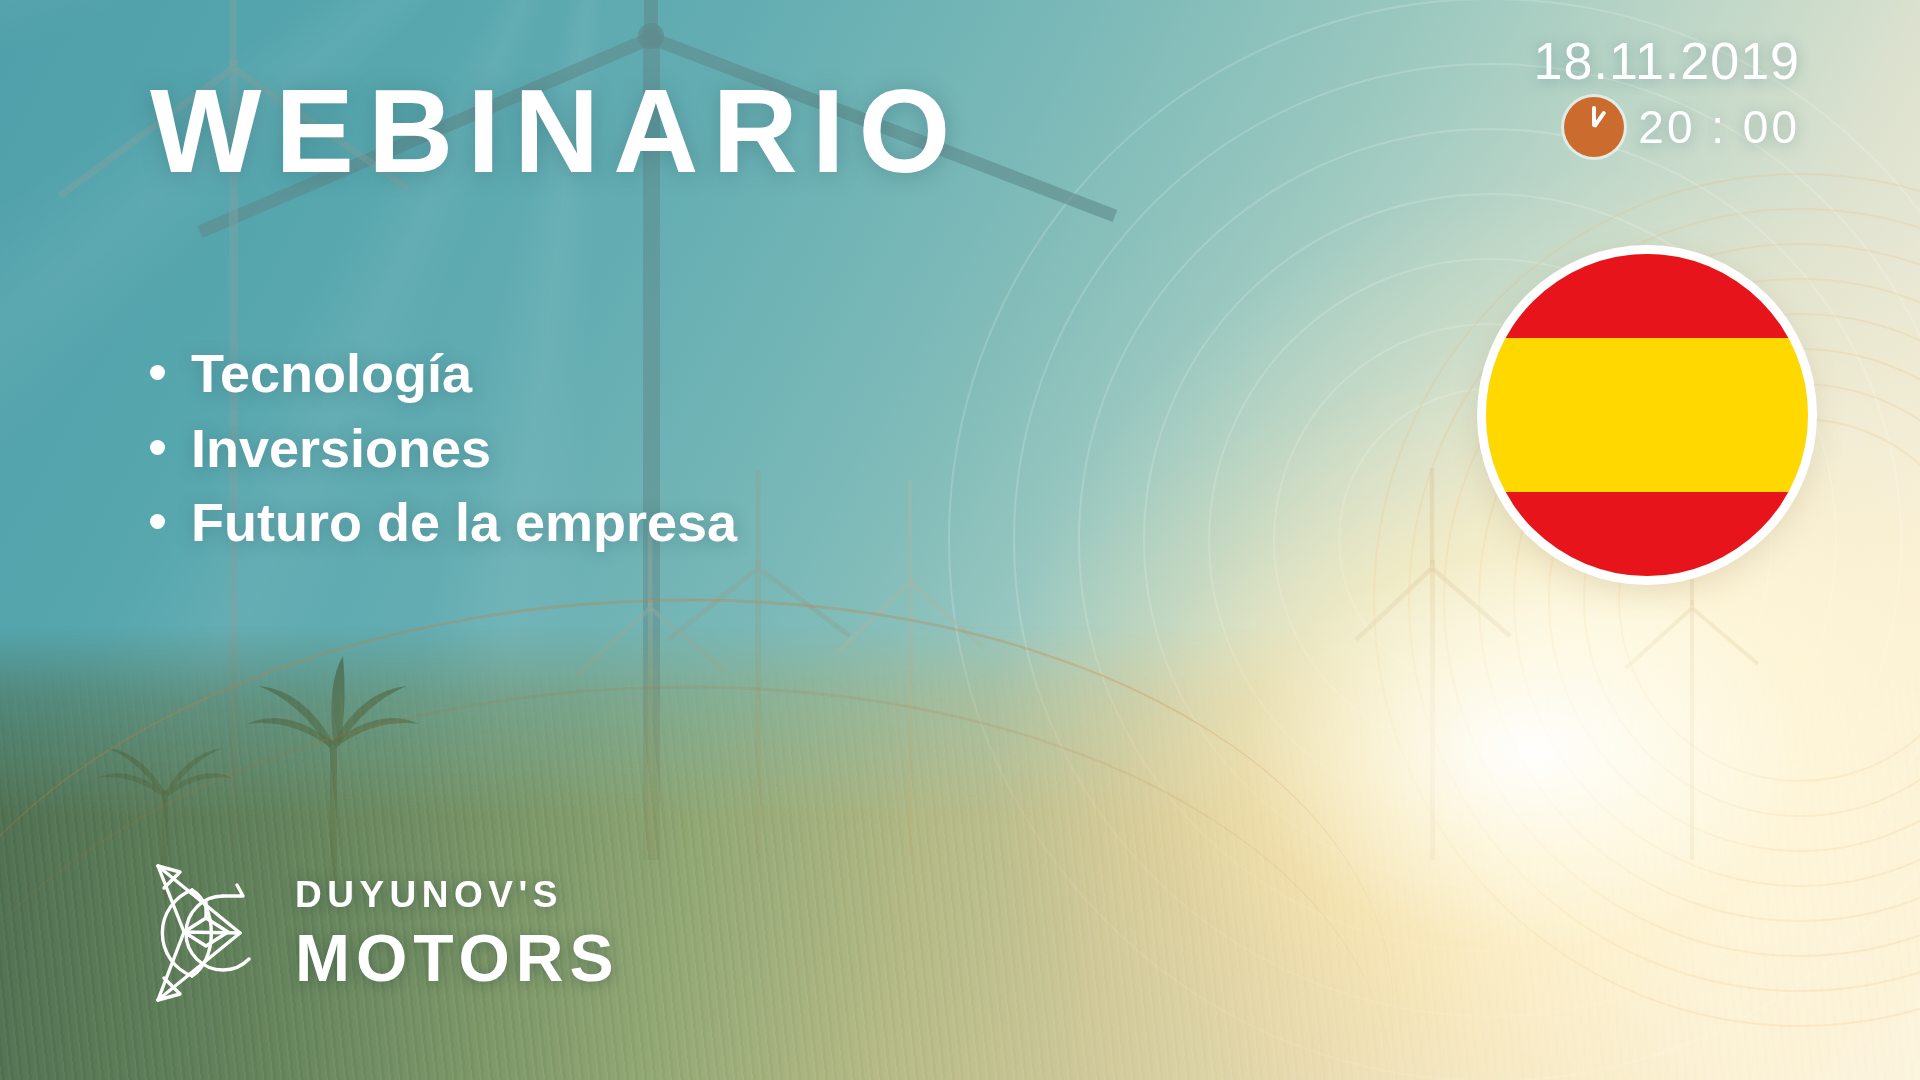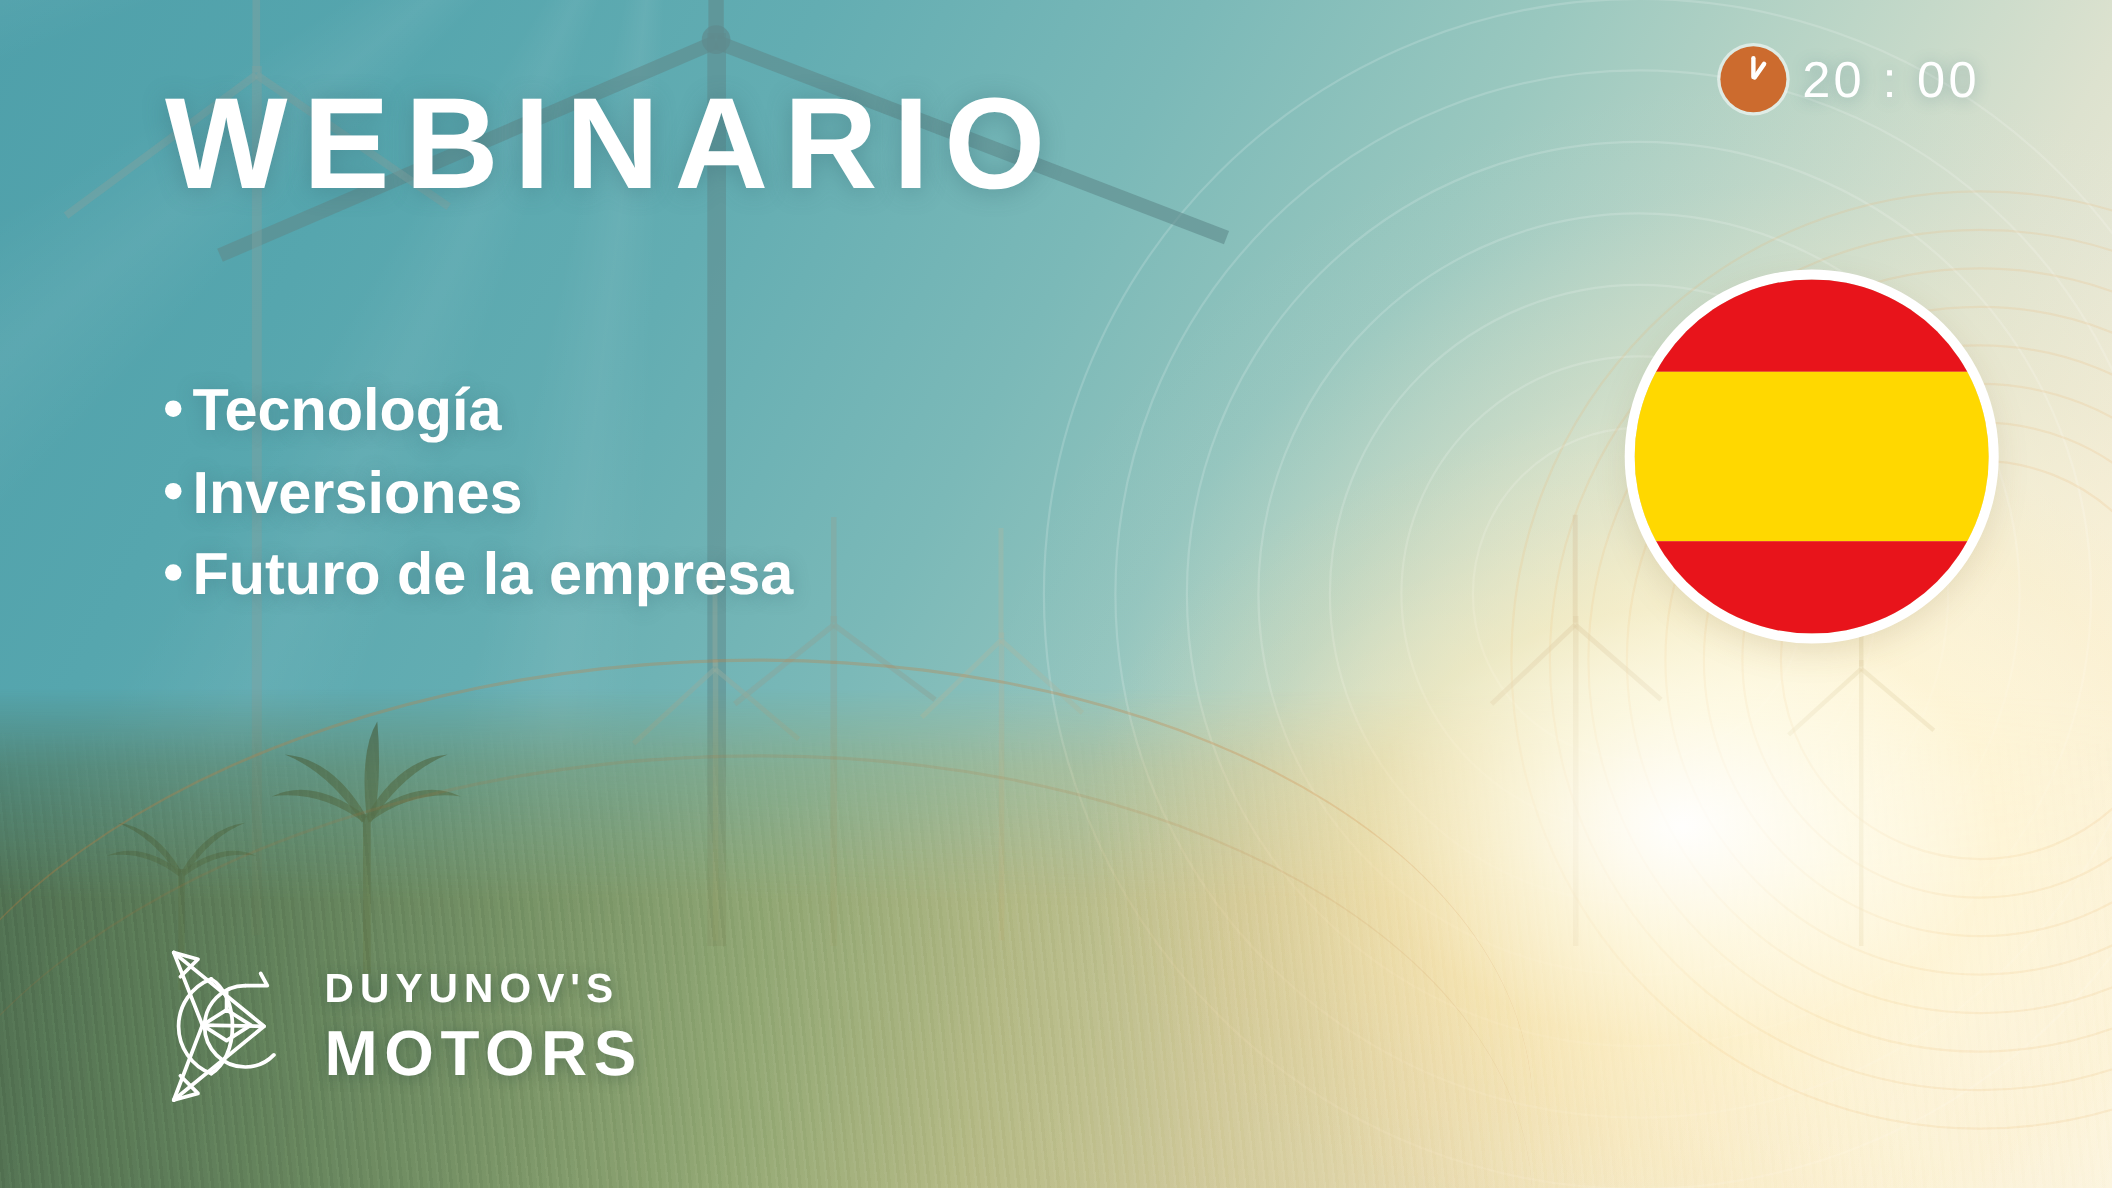--- a/index.html
+++ b/index.html
@@ -161,21 +161,21 @@
   .time-text{
     font-size:46px;font-weight:400;letter-spacing:3px;
     text-shadow:0 2px 14px rgba(60,110,120,.40);
   }
 
   .bullets{
     position:absolute;left:150px;top:336px;
     list-style:none;margin:0;padding:0;color:#ffffff;
   }
   .bullets li{
-    display:flex;align-items:baseline;gap:10px;
+    display:flex;align-items:baseline;gap:26px;
     font-size:54px;font-weight:700;line-height:1.38;
     text-shadow:0 2px 16px rgba(60,110,120,.42);
   }
   .bullets .dot{
     width:15px;height:15px;border-radius:50%;background:#ffffff;
     flex:0 0 auto;transform:translateY(-12px);
   }
 
   .logo{
     position:absolute;left:140px;bottom:72px;
@@ -183,21 +183,21 @@
   }
   .logo-mark{width:135px;height:150px;flex:0 0 auto;}
   .logo-text{
     color:#ffffff;line-height:1;
     text-shadow:0 2px 14px rgba(40,70,60,.45);
   }
   .logo-top{
     font-size:37px;font-weight:700;letter-spacing:5.5px;
   }
   .logo-bottom{
-    font-size:58px;font-weight:700;letter-spacing:6px;margin-top:12px;
+    font-size:66px;font-weight:700;letter-spacing:6px;margin-top:12px;
   }
 
   .flag{
     position:absolute;right:112px;top:254px;
     width:322px;height:322px;border-radius:50%;
     overflow:hidden;
     box-shadow:0 0 0 9px #ffffff, 0 10px 36px rgba(120,90,40,.22);
   }
   .flag .stripe{position:absolute;left:0;right:0;}
   .flag .top{top:0;height:26%;}
@@ -298,20 +298,21 @@
 
   <div class="field"></div>
   <div class="field-texture"></div>
   <div class="curve-streak"></div>
   <div class="curve-streak s2"></div>
   <div class="sunspot"></div>
 
   <div class="title">WEBINARIO</div>
 
   <div class="datetime">
+    <div class="date-text">18.11.2019</div>
     <div class="time-row">
       <span class="clock-icon" style="background: rgb(204, 107, 46);"></span>
       <span class="time-text">20 : 00</span>
     </div>
   </div>
 
   <ul class="bullets">
     <li>
       <span class="dot"></span>
       <span>Tecnología</span>

